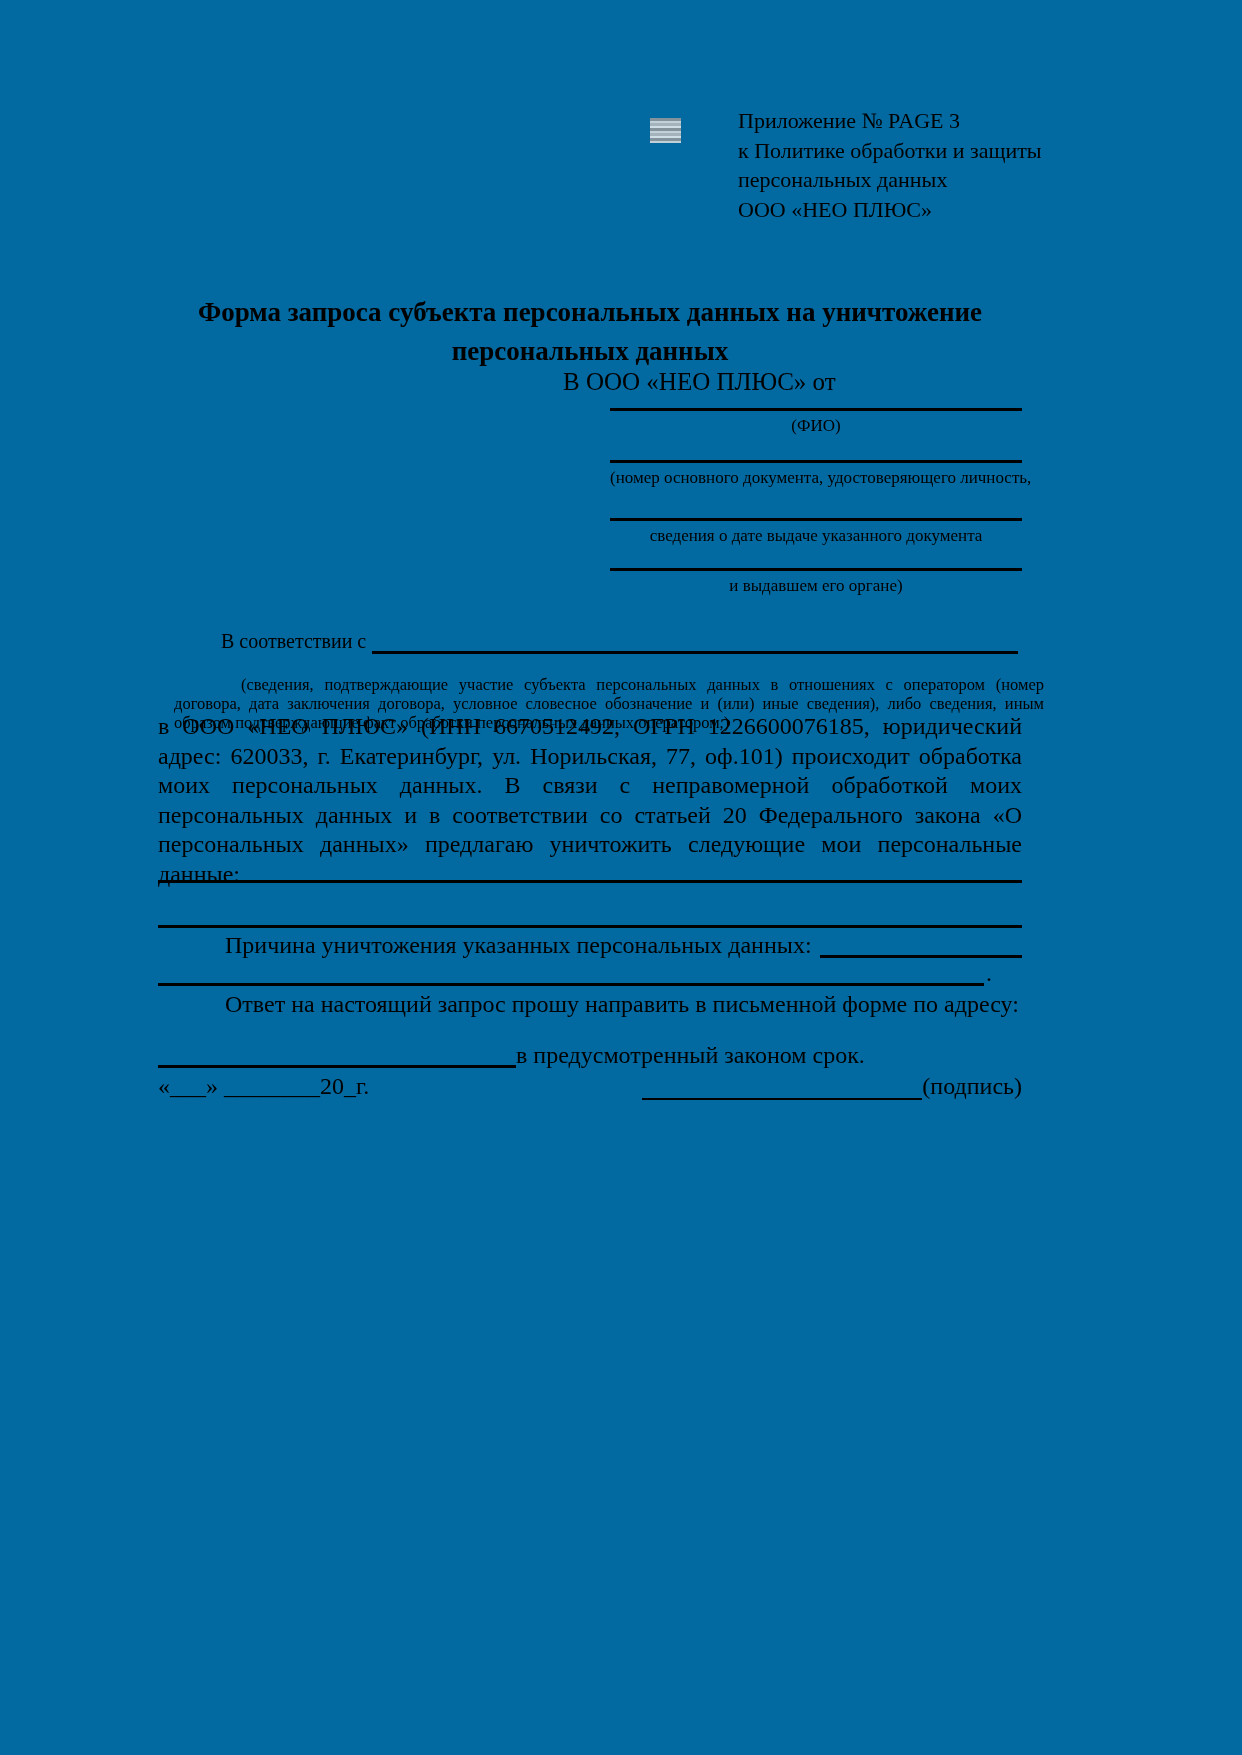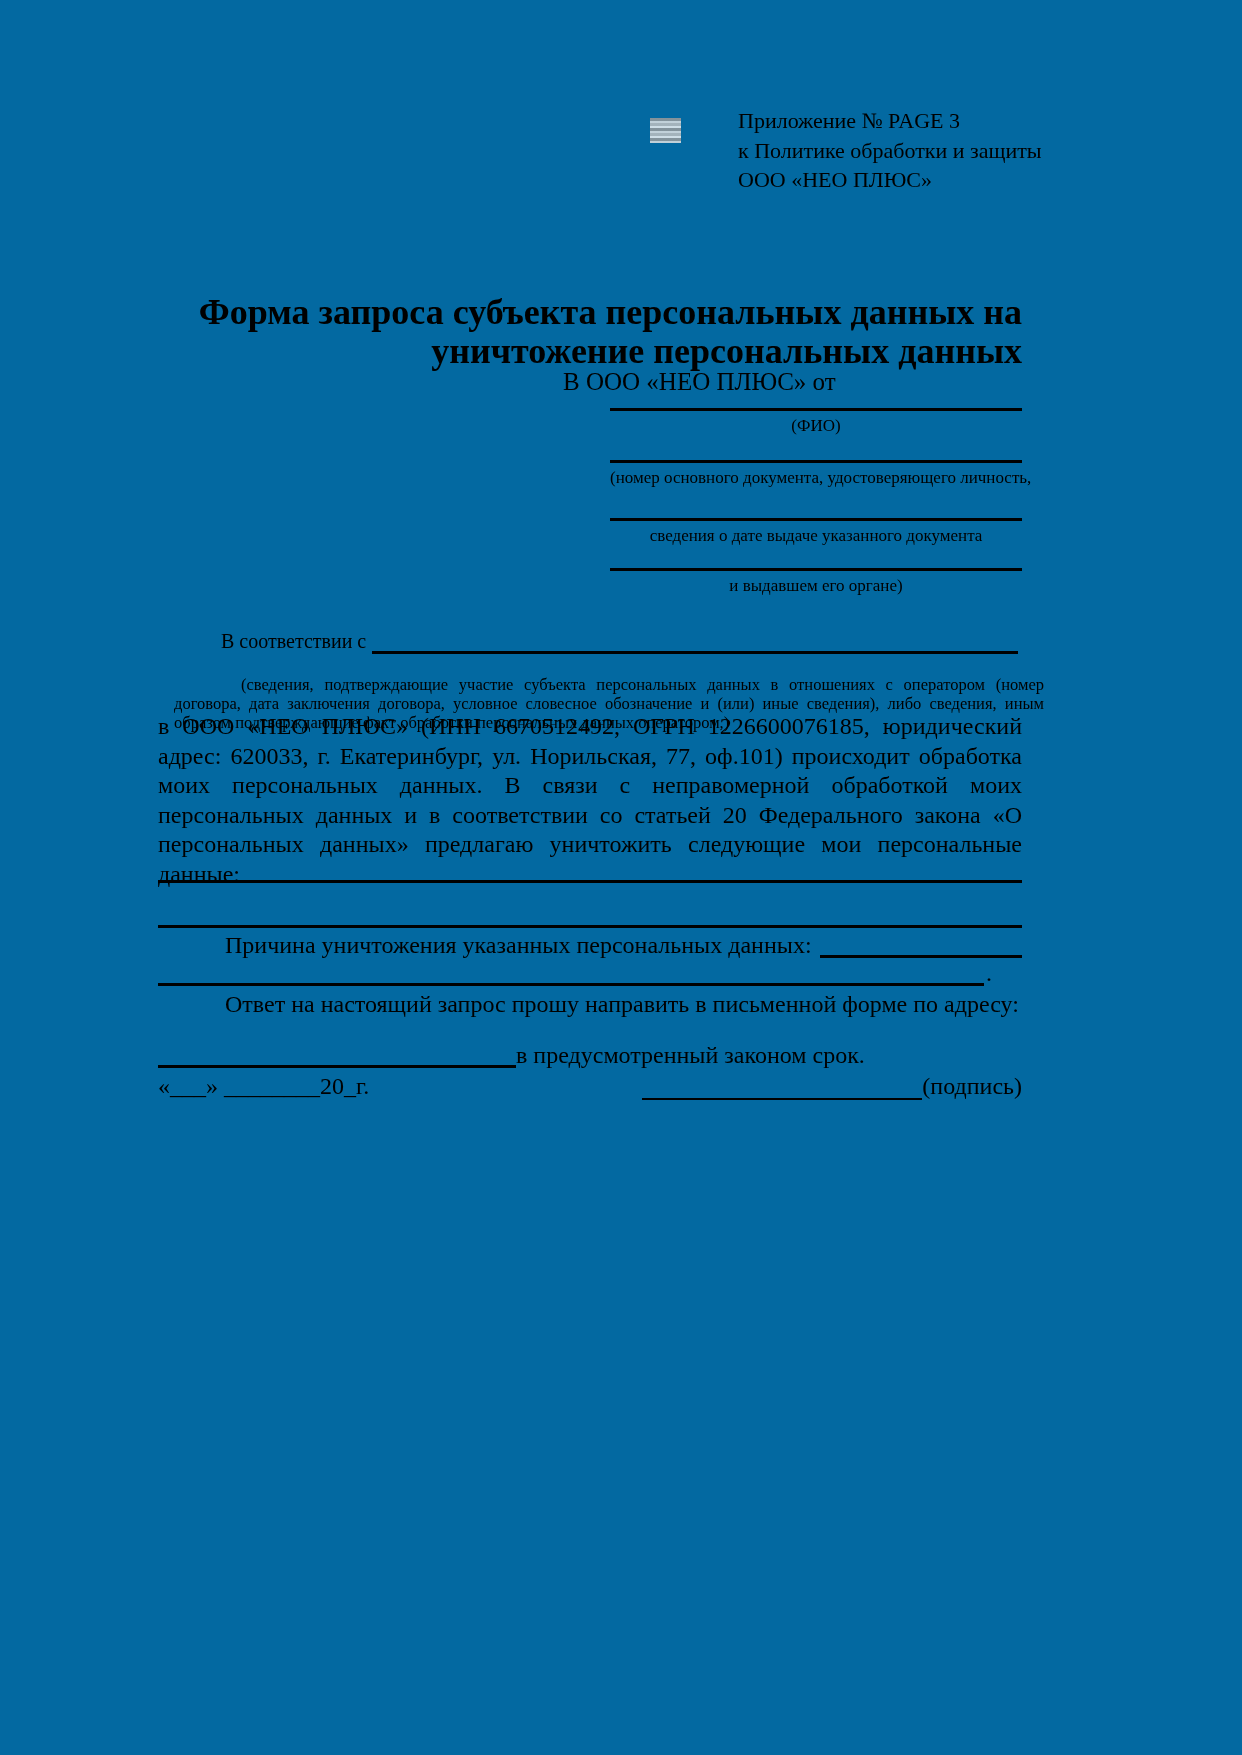--- a/index.html
+++ b/index.html
@@ -43,24 +43,24 @@
     white-space: nowrap;
   }
 
   
   .doc-title {
     position: absolute;
     left: 158px;
     top: 293px;
     width: 864px;
     margin: 0;
-    font-size: 36px;
+    font-size: 27px;
     font-weight: bold;
     line-height: 39px;
-    text-align: right;
+    text-align: center;
   }
 
   
   .addressed-to {
     position: absolute;
     left: 563px;
     top: 368px;
     font-size: 25px;
     white-space: nowrap;
   }
@@ -199,20 +199,21 @@
 </style>
 </head>
 <body>
 
 <div class="page">
 
   <div class="header-icon"></div>
   <div class="header-block">
     <div>Приложение №  PAGE 3</div>
     <div>к Политике обработки и защиты</div>
+    <div>персональных данных</div>
     <div>ООО «НЕО ПЛЮС»</div>
   </div>
 
   <h1 class="doc-title">Форма запроса субъекта персональных данных на уничтожение персональных данных</h1>
 
   <div class="addressed-to">В ООО «НЕО ПЛЮС» от</div>
 
   <div class="recipient-fields">
     <div class="rfield f1">
       <div class="rline"></div>

